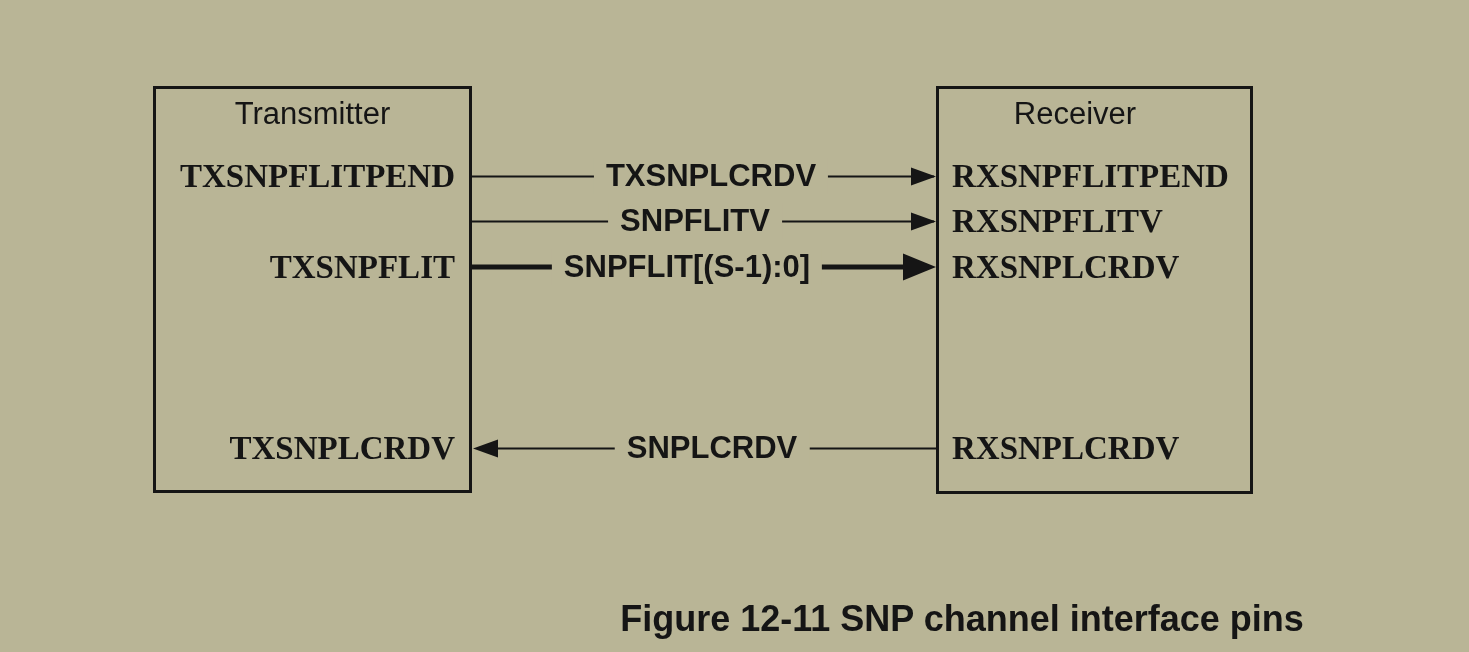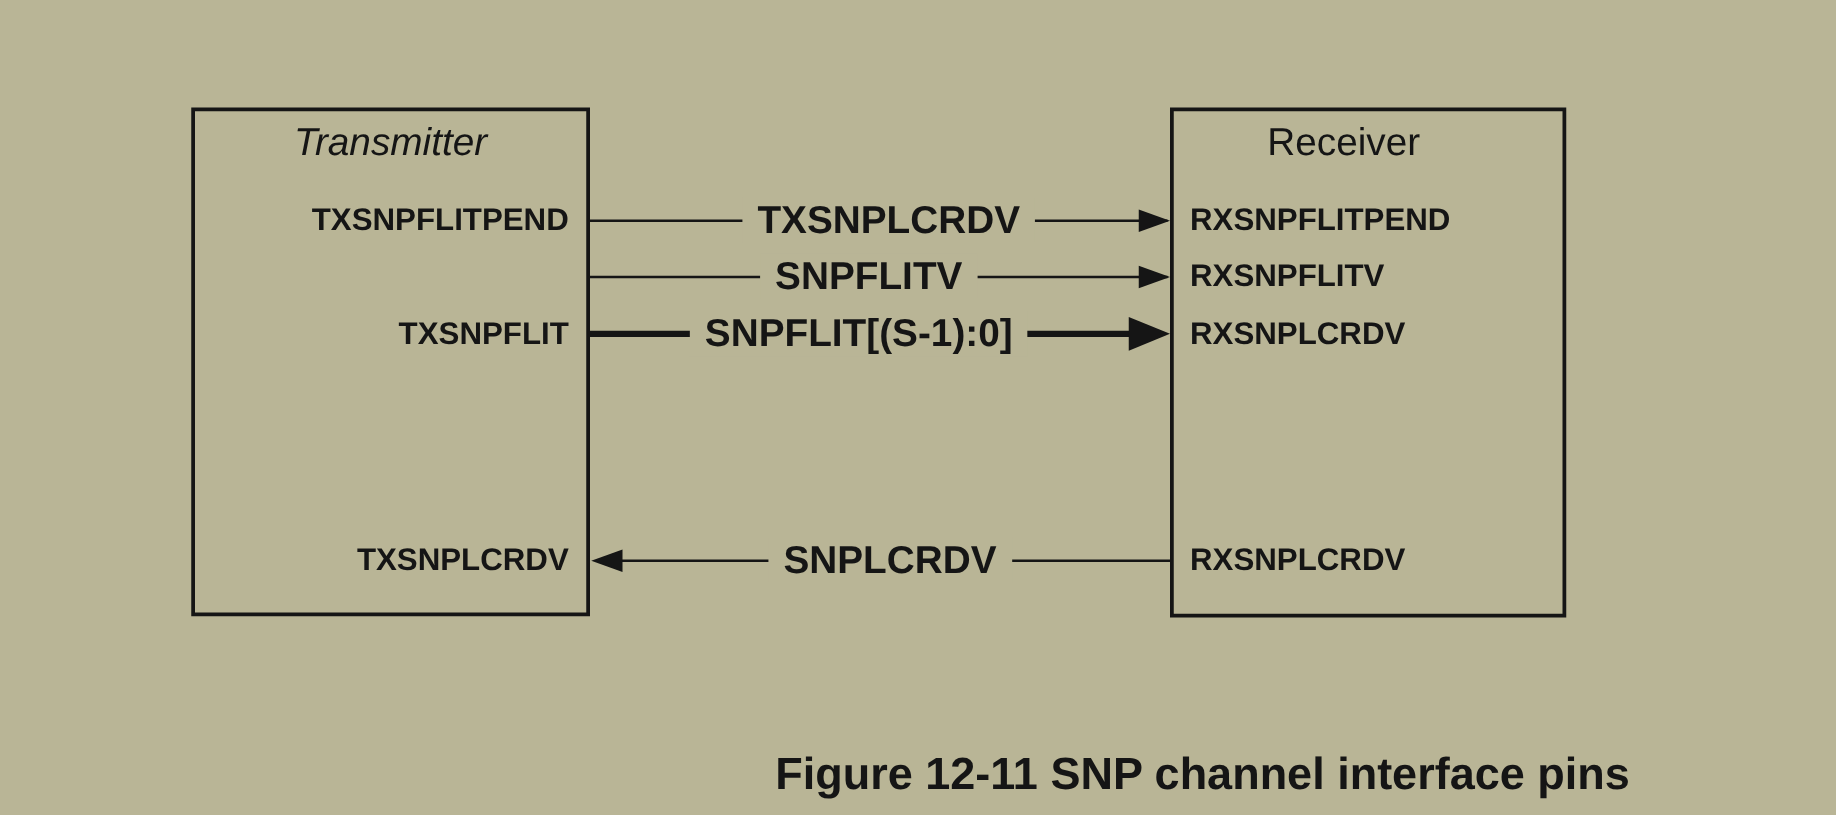--- a/index.html
+++ b/index.html
@@ -41,28 +41,29 @@
   .box.tx { left: 153px; top: 86px; width: 319px; height: 407px; }
   .box.rx { left: 936px; top: 86px; width: 317px; height: 408px; }
   .box-title {
     position: absolute;
     font-size: 31px;
     line-height: 36px;
     font-weight: normal;
     text-align: center;
     white-space: nowrap;
   }
-  .box-title.tx { left: 153px; top: 96px; width: 319px; font-style: italic; }
+  .box-title.tx { left: 153px; top: 96px; width: 319px; }
   .box-title.rx { left: 936px; top: 96px; width: 278px; }
   .pin {
     position: absolute;
-    font-size: 25px;
+    font-size: 33px;
     line-height: 36px;
     font-weight: bold;
     white-space: nowrap;
+    font-family: Liberation Serif, serif;
   }
   .pin.tx { left: 168px; width: 287px; text-align: right; }
   .pin.rx { left: 952px; width: 290px; text-align: left; }
   .row1 { top: 158px; }
   .row2 { top: 203px; }
   .row3 { top: 249px; }
   .row4 { top: 430px; }
   .mid-label {
     position: absolute;
     transform: translateX(-50%);

